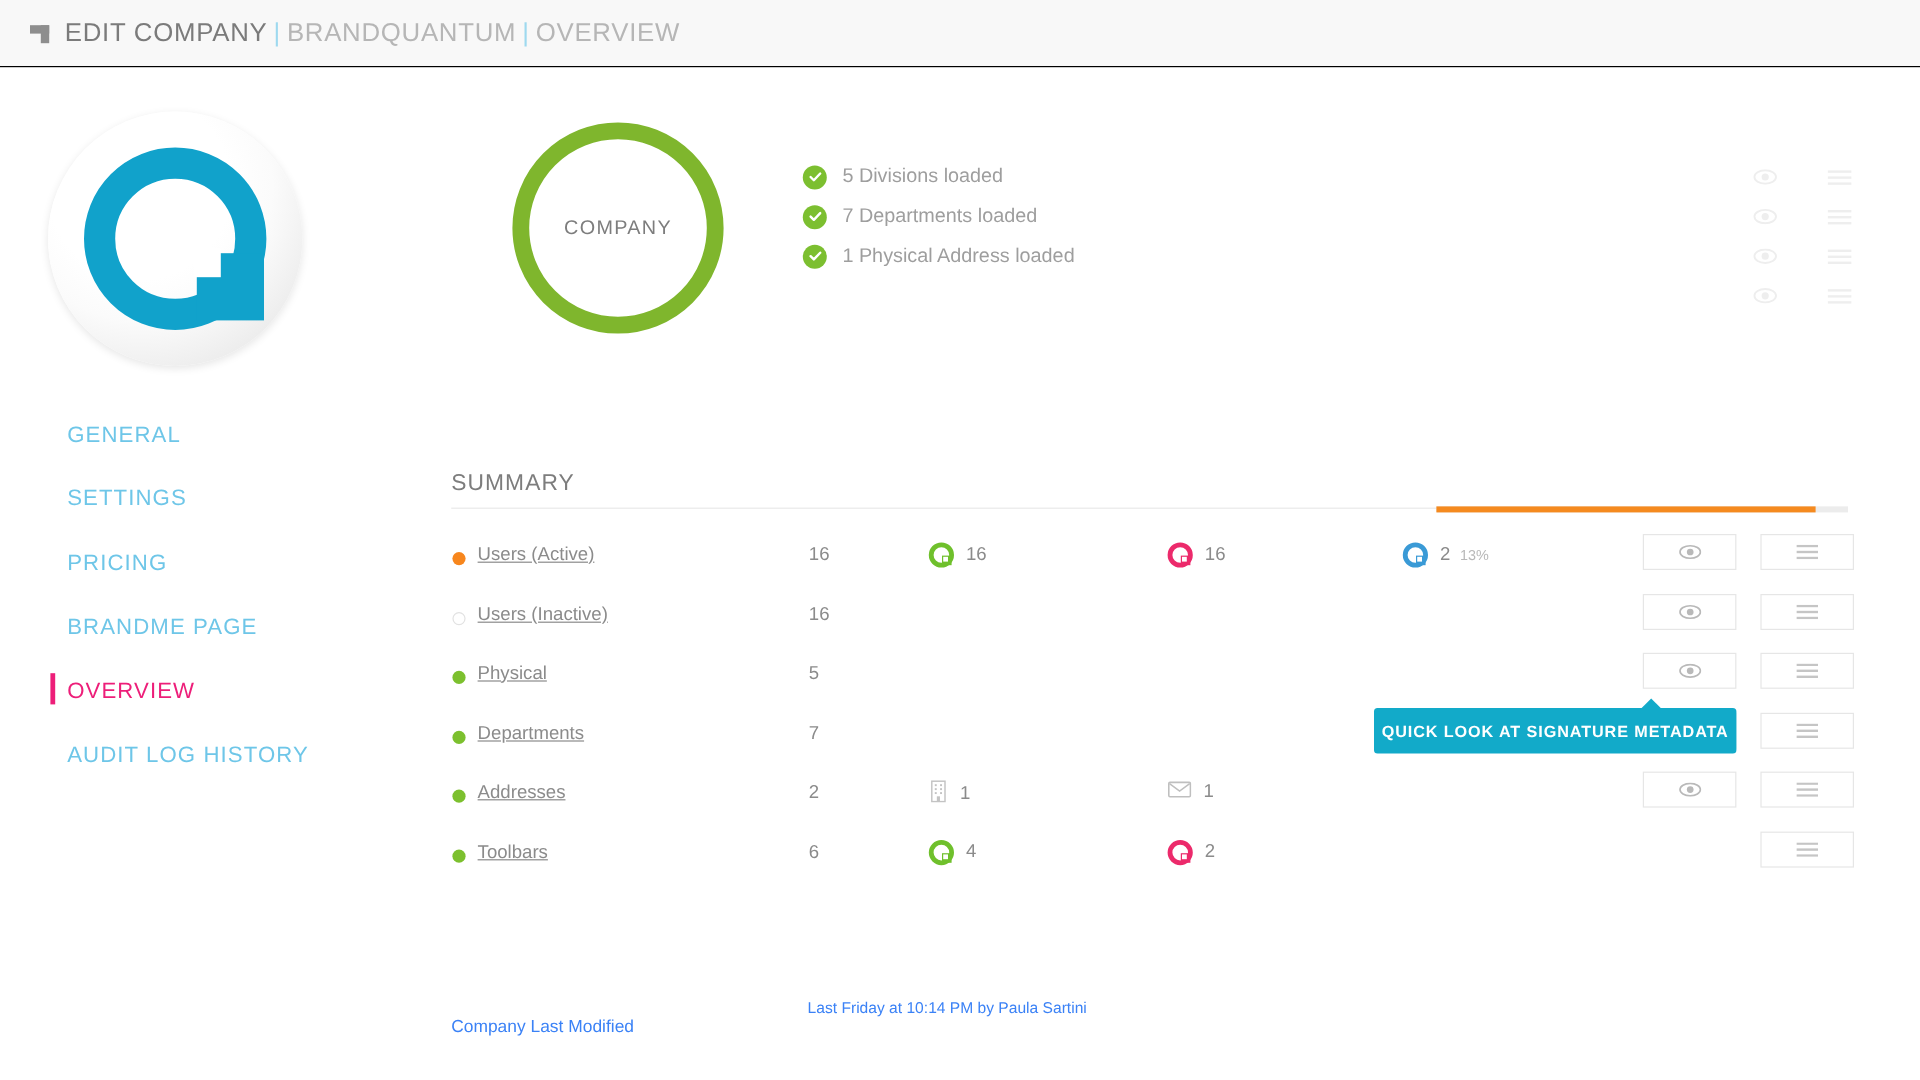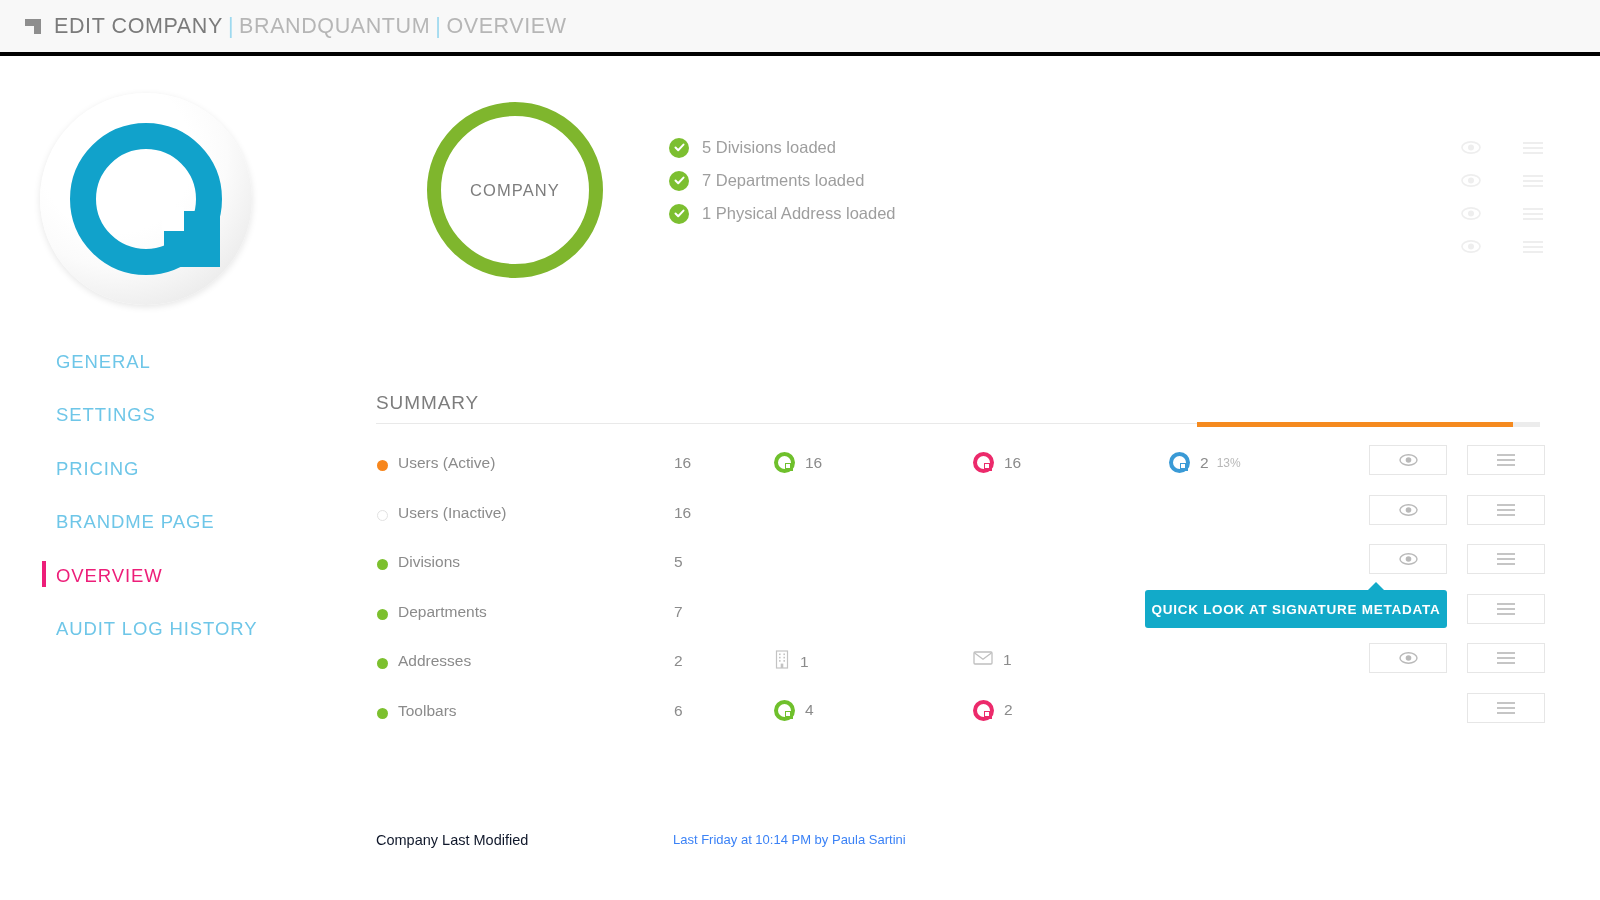--- a/index.html
+++ b/index.html
@@ -8,21 +8,21 @@
     background: #ffffff;
     font-family: "Liberation Sans", sans-serif;
     overflow: hidden;
   }
 
   
   .topbar {
     position: absolute; left: 0; top: 0;
     width: 1600px; height: 56px;
     background: #f8f8f8;
-    border-bottom: 4px solid #000000;
+    border-bottom: 1px solid #000000;
     display: flex; align-items: center;
   }
   .topbar-icon {
     margin-left: 24px; margin-right: 12px;
     width: 18px; height: 18px;
     position: relative; display: block;
   }
   .topbar-icon::before {
     content: ""; position: absolute; left: 1px; top: 2px;
     width: 16px; height: 7px; background: #8e8e8e;
@@ -125,21 +125,21 @@
   
   .tbl { position: absolute; left: 376px; top: 441px; width: 1164px; }
   .trow { position: relative; height: 49.5px; }
   .c-bullet { position: absolute; left: 1px; top: 19px; }
   .dot { width: 11px; height: 11px; border-radius: 50%; display: block; }
   .dot.orange { background: #f7861d; }
   .dot.green  { background: #7cc02e; }
   .dot.hollow { background: #fff; border: 1.5px solid #e2e2e2; width: 11px; height: 11px; }
   .c-label {
     position: absolute; left: 22px; top: 13px;
-    font-size: 15.5px; color: #8b8b8b; white-space: nowrap;
+    font-size: 15.5px; color: #8b8b8b; white-space: nowrap; text-decoration: underline;
   }
   .c-count {
     position: absolute; left: 298px; top: 13px;
     font-size: 15.5px; color: #8b8b8b;
   }
   .c-m1 { position: absolute; left: 398px; top: 11px; display: flex; align-items: center; }
   .c-m2 { position: absolute; left: 597px; top: 11px; display: flex; align-items: center; }
   .c-m3 { position: absolute; left: 793px; top: 11px; display: flex; align-items: center; }
   .metric-val { font-size: 15.5px; color: #8b8b8b; margin-left: 10px; }
   .metric-pct { font-size: 12px; color: #b8b8b8; margin-left: 8px; }
@@ -185,21 +185,21 @@
   }
   .tooltip::after {
     content: ""; position: absolute; top: -8px; right: 62px;
     border-left: 9px solid transparent; border-right: 9px solid transparent;
     border-bottom: 9px solid #12aac9;
   }
 
   
   .footer { position: absolute; left: 376px; top: 832px; }
   .foot-label {
-    position: absolute; left: 0; top: 0; font-size: 14.5px; color: #0f172a;
+    position: absolute; left: 0; top: 16px; font-size: 14.5px; color: #3b82f6;
     white-space: nowrap;
   }
   .foot-value {
     position: absolute; left: 297px; top: 0; font-size: 13px; color: #3b82f6;
     white-space: nowrap;
   }
 </style>
 </head>
 <body>
 
@@ -408,21 +408,21 @@
           <rect x="0" y="10" width="18" height="2" fill="#c5c5c5"></rect>
         </svg>
     </span>
   </div>
 
 
   <div class="trow">
     <span class="c-bullet">
         <span class="dot green"></span>
       </span>
-    <span class="c-label">Divisions</span>
+    <span class="c-label">Physical</span>
     <span class="c-count">5</span>
     <span class="btn-eye">
       <svg width="19" height="12" viewBox="0 0 19 12">
           <ellipse cx="9.5" cy="6" rx="8.5" ry="5.2" fill="none" stroke="#b9b9b9" stroke-width="1.4"></ellipse>
           <circle cx="9.5" cy="6" r="2.8" fill="#b9b9b9"></circle>
         </svg>
     </span>
     <span class="btn-burger">
       <svg width="18" height="12" viewBox="0 0 18 12">
           <rect x="0" y="0" width="18" height="2" fill="#c5c5c5"></rect>

